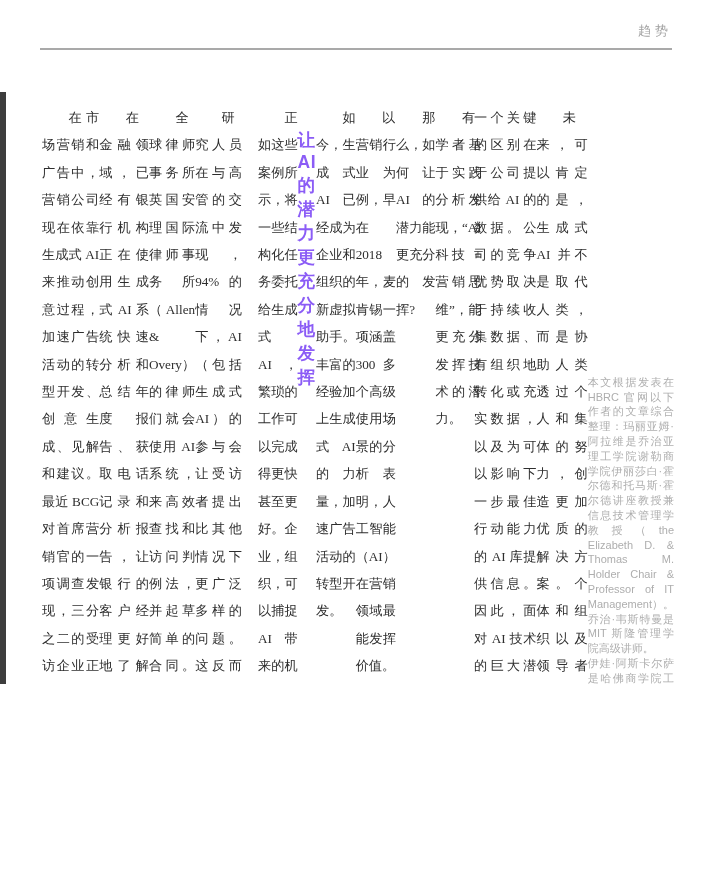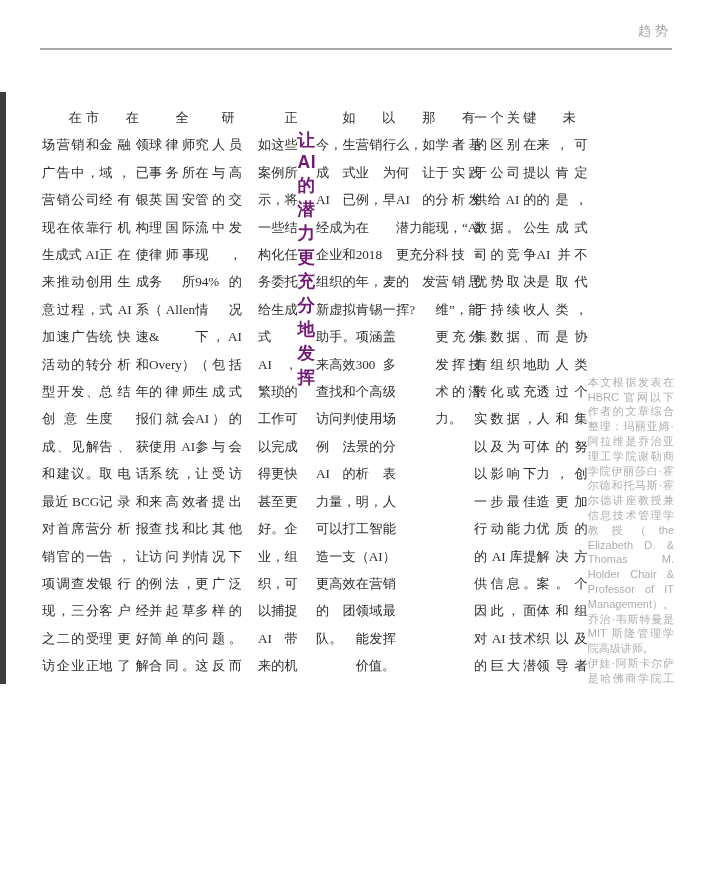--- a/index.html
+++ b/index.html
@@ -62,21 +62,21 @@
     line-height: 27.4px;
     color: #2e2e2e;
     text-align: justify;
   }
   .indent { text-indent: 2em; }
   .article-heading {
     margin: 24px 0 13px 0;
     font-family: "Liberation Sans", "DejaVu Sans", sans-serif;
     font-weight: 700;
     font-size: 17.5px;
-    color: #701a75;
+    color: #8b5cf6;
     letter-spacing: 0.5px;
   }
   .endmark {
     font-size: 12px;
     color: #2e2e2e;
     margin-left: 2px;
   }
   .footnotes {
     margin-top: auto;
     padding-bottom: 14px;
@@ -117,21 +117,21 @@
       <p class="para indent">在市场营销和广告中，营销公司现在依靠生成式 AI 来推动创意过程，加速广告活动的转型开发、创意生成、见解和建议。最近 BCG 对首席营销官的一项调查发现，三分之二的受访企业正在研究生成式 AI 的个性化应用，一半的受访者正在研究用于内容生成的 AI 技术。</p>
       <p class="para indent">在金融领域，已经有银行机构正在使用生成式 AI 系统快速分析和总结年度报告、获取电话记录和分析报告，让银行的客户经理更好地了解重要的发展动态。通过简化信息搜索和审查流程，客户经理有更多时间专注于为客户提供服务。</p>
       <p class="para indent">全球律师事务所英国安理国际律师事务所（Allen &amp; Overy） 的律师们就会使用 AI 系统，来高效查找和访问判例法，并起草简单的合同。这让他们有更多时间分析复杂的法律问题并为客户提供建议。</p>
       <p class="para indent">研究人员在与高管的交流中发现，94% 的情况下，AI（包括生成式 AI）的参与会让受访者提出比其他情况下更广泛多样的问题。这反而促使受访者探索他们可能从未考虑过的想法和可能的解决方案，从而可能提高绩效。</p>
 
     </div>
 
     <div class="col">
       <p class="para indent">正如这些案例所示，将一些结构化任务委托给生成式 AI，繁琐的工作可以完成得更快甚至更好。企业，组织，可以捕捉 AI 带来的机会，利用技术来发现新的机会。虽然，生成式 AI 仍然是一项新兴技术，我们可以预测，它将在商业世界的数字化进程中发挥重要作用。</p>
       <h2 class="article-heading">让 AI 的潜力更充分地发挥</h2>
-      <p class="para indent">如今，生成式 AI 已经成为企业和组织的新虚拟助手。来高效查找和访问判例法 AI 的力量，可以打造一支更高效的团队。</p>
+      <p class="para indent">如今，生成式 AI 已经成为企业和组织的新虚拟助手。丰富的经验加上生成式 AI 的力量，加速广告活动的转型开发。</p>
       <p class="para indent">以营销行业为例，早在 2018 年，麦肯锡一项涵盖 300 多个高级使用场景的分析表明，人工智能（AI）在营销领域最能发挥价值。</p>
       <p class="para indent">那么，如何让 AI 的潜力能更充分的发挥?</p>
       <p class="para indent">有学者基于实践分析发现，“AI 科技 + 营销思维”，能更充分发挥技术的潜力。</p>
 
     </div>
 
     <div class="col">
       <p class="para">一个关键的区别在于公司提供给 AI 的数据。公司的竞争优势取决于持续收集数据、有组织地转化或充实数据，以及为可以影响下一步最佳行动能力的 AI 库提供信息。因此，面对 AI 技术的巨大潜力，首席营销官必须了解当下可用的营销 AI 应用类型，以及可能的演化方向，为将来充分发挥 AI 助力营销潜力做好规划。</p>
       <p class="para indent"><span>未来，可以肯定的是，生成式 AI 并不是取代人类，而是协助人类透过个人和集体的努力，创造更加优质的解决方案。个体和组织以及领导者必须在自互联网时代以来的最复杂的运营环境中做好应对，提升自身能力，迎接生成式 AI 和人共存的不确定世界。</span><span class="endmark">◉</span></p>
 

